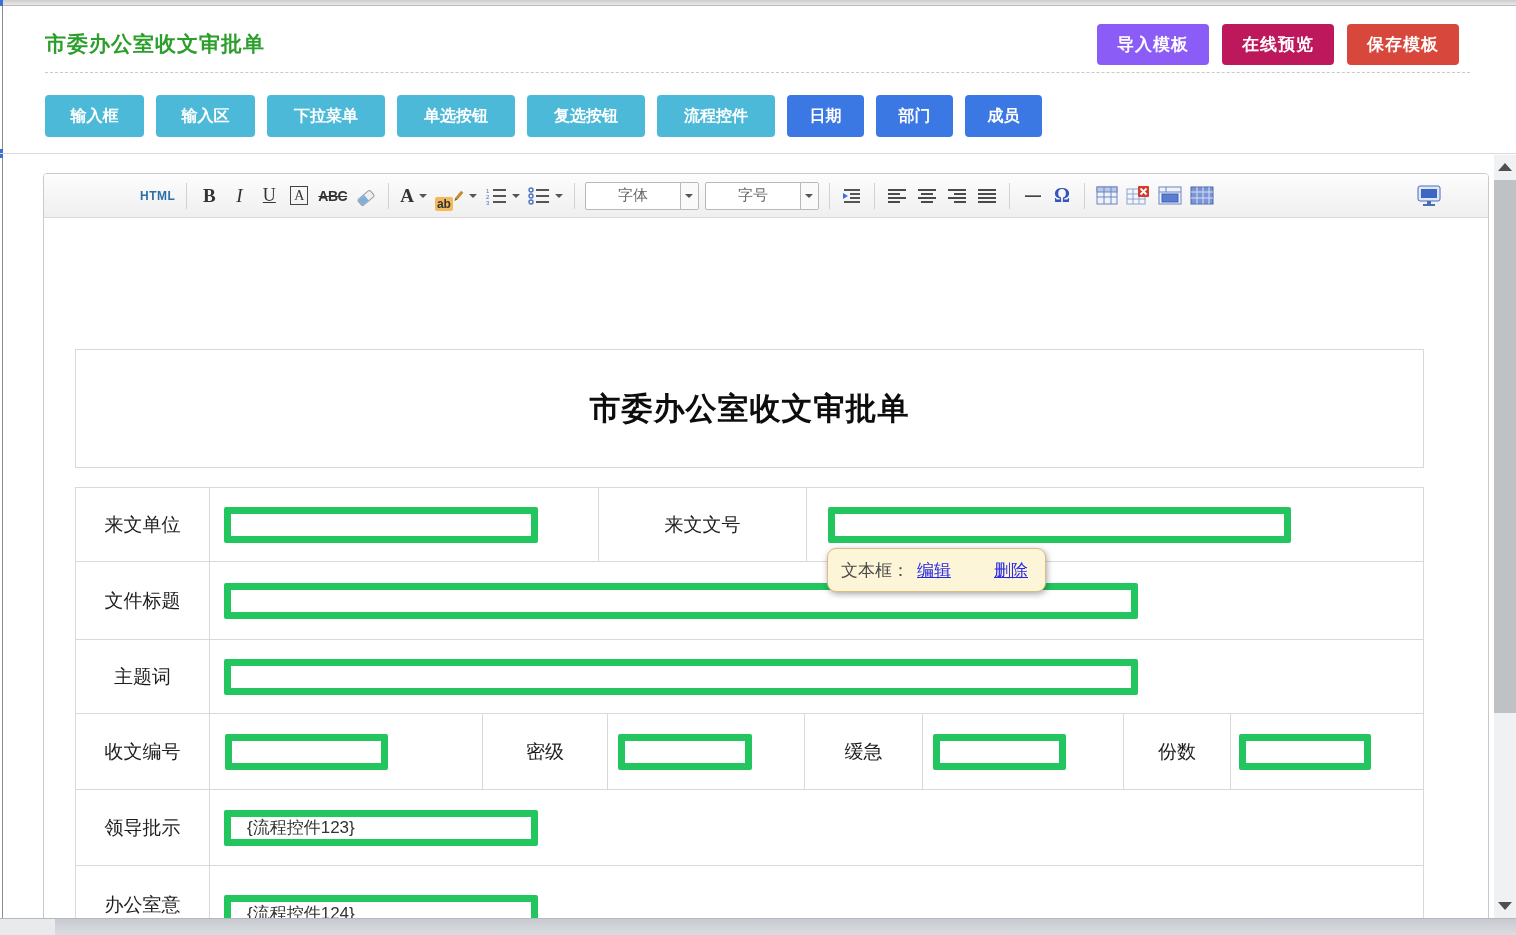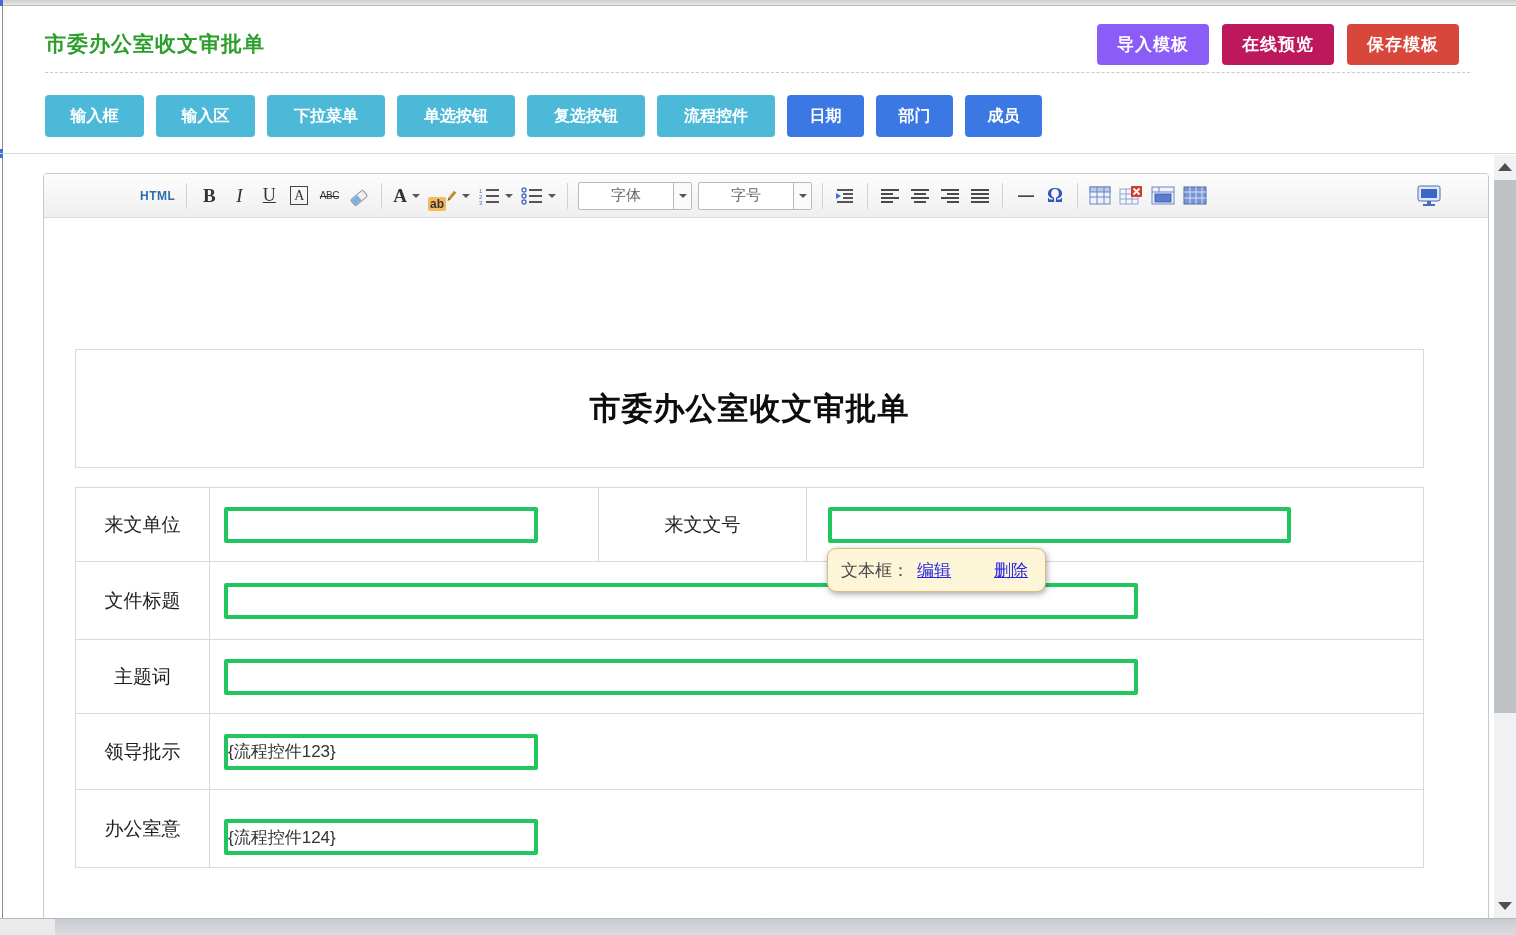--- a/index.html
+++ b/index.html
@@ -43,21 +43,21 @@
   .etoolbar { position:relative; height:44px; background:linear-gradient(#fdfdfd,#efefef);
     border-bottom:1px solid #dcdcdc; display:flex; align-items:center; padding-left:92px; }
   .titem { height:28px; min-width:26px; padding:0 2px; margin:0 2px; display:flex; align-items:center;
     justify-content:center; color:#333; border-radius:3px; cursor:pointer; }
   .tsep { width:1px; height:26px; background:#d2d2d2; margin:0 7px; }
   .html-btn { color:#2d6fa8; font-weight:bold; font-size:12px; letter-spacing:.5px; }
   .g-bold { font-family:"Liberation Serif",serif; font-weight:bold; font-size:19px; }
   .g-italic { font-family:"Liberation Serif",serif; font-style:italic; font-size:19px; }
   .g-under { font-family:"Liberation Serif",serif; font-size:18px; text-decoration:underline; }
   .g-fontbox { font-family:"Liberation Serif",serif; font-size:14px; border:1px solid #444; padding:0 3px; line-height:17px; }
-  .g-strike { font-size:10px; font-weight:normal; text-decoration:line-through; letter-spacing:-.5px; }
+  .g-strike { font-size:14px; font-weight:bold; text-decoration:line-through; letter-spacing:-.5px; }
   .g-fontA { font-family:"Liberation Serif",serif; font-size:19px; font-weight:bold; }
   .g-hilite { background:#f4b95c; font-size:12px; font-weight:bold; padding:0 2px; border-radius:2px;margin-top:16px; }
   .g-hr { font-weight:bold; color:#444; letter-spacing:-2px; font-size:16px; }
   .g-omega { color:#3355bb; font-size:20px; font-weight:bold; font-family:"Liberation Serif",serif; }
   .caret { width:0; height:0; border-left:4px solid transparent; border-right:4px solid transparent;
     border-top:4px solid #555; margin-left:5px; }
   .tselect { width:114px; height:28px; border:1px solid #b9b9b9; background:#fff; border-radius:2px;
     display:flex; align-items:center; margin:0 3px; cursor:pointer; }
   .tselect .sel-txt { flex:1; text-align:center; color:#666; font-size:15px;
     font-family:"Liberation Serif","DejaVu Serif",serif; }
@@ -71,22 +71,22 @@
     border:1px solid #d9d9d9; display:flex; align-items:center; justify-content:center; }
   .form-title { font-size:31px; font-weight:bold; color:#0d0d0d; letter-spacing:1px; }
 
   .ftable { position:absolute; left:31px; top:269px; width:1349px;
     border:1px solid #d9d9d9; border-bottom:none; }
   .frow { display:flex; border-bottom:1px solid #d9d9d9; }
   .h74 { height:74px; } .h78 { height:78px; } .h76 { height:76px; }
   .fcell { border-right:1px solid #d9d9d9; display:flex; align-items:center; height:100%; }
   .fcell:last-child { border-right:none; flex:1; }
   .flabel { justify-content:center; font-size:19px; color:#1d1d1d; }
-  .fld { height:36px; border:4px solid #22c55e; border-radius:2px; background:#fff;
-    font-size:17px; color:#333; padding:0 0; font-family:inherit; }
+  .fld { height:36px; border:7px solid #22c55e; border-radius:2px; background:#fff;
+    font-size:17px; color:#333; padding:0 16px; font-family:inherit; }
   .row-last .fcell { align-items:flex-start; }
   .row-last .flabel { align-items:center; }
   .row-last .fld { margin-top:29px; }
 
   .tooltip { position:absolute; left:783px; top:330px; width:219px; height:44px;
     background:#fdf5d8; border:1px solid #d9bd7f; border-radius:9px;
     box-shadow:1px 2px 6px rgba(0,0,0,.35); display:flex; align-items:center;
     padding-left:13px; font-size:17px; color:#4a4a4a; z-index:6; }
   .tooltip a { color:#2626e8; text-decoration:underline; cursor:pointer; }
   .tooltip .lnk-edit { margin-left:8px; }
@@ -315,20 +315,38 @@
         </div>
       </div>
 
       <div class="frow h74">
         <div class="fcell flabel" style="width:134px">主题词</div>
         <div class="fcell">
           <input class="fld" style="width: 914px; margin-left: 14px;">
         </div>
       </div>
 
+      <div class="frow h76">
+        <div class="fcell flabel" style="width:134px">收文编号</div>
+        <div class="fcell" style="width:273px">
+          <input class="fld" style="width: 163px; margin-left: 15px;">
+        </div>
+        <div class="fcell flabel" style="width:125px">密级</div>
+        <div class="fcell" style="width:197px">
+          <input class="fld" style="width: 134px; margin-left: 10px;">
+        </div>
+        <div class="fcell flabel" style="width:118px">缓急</div>
+        <div class="fcell" style="width:201px">
+          <input class="fld" style="width: 133px; margin-left: 10px;">
+        </div>
+        <div class="fcell flabel" style="width:107px;flex:none">份数</div>
+        <div class="fcell">
+          <input class="fld" style="width: 132px; margin-left: 8px;">
+        </div>
+      </div>
 
       <div class="frow h76">
         <div class="fcell flabel" style="width:134px">领导批示</div>
         <div class="fcell">
           <input class="fld" style="width: 314px; margin-left: 14px;" value="{流程控件123}">
         </div>
       </div>
 
       <div class="frow h78 row-last">
         <div class="fcell flabel" style="width:134px">办公室意</div>

